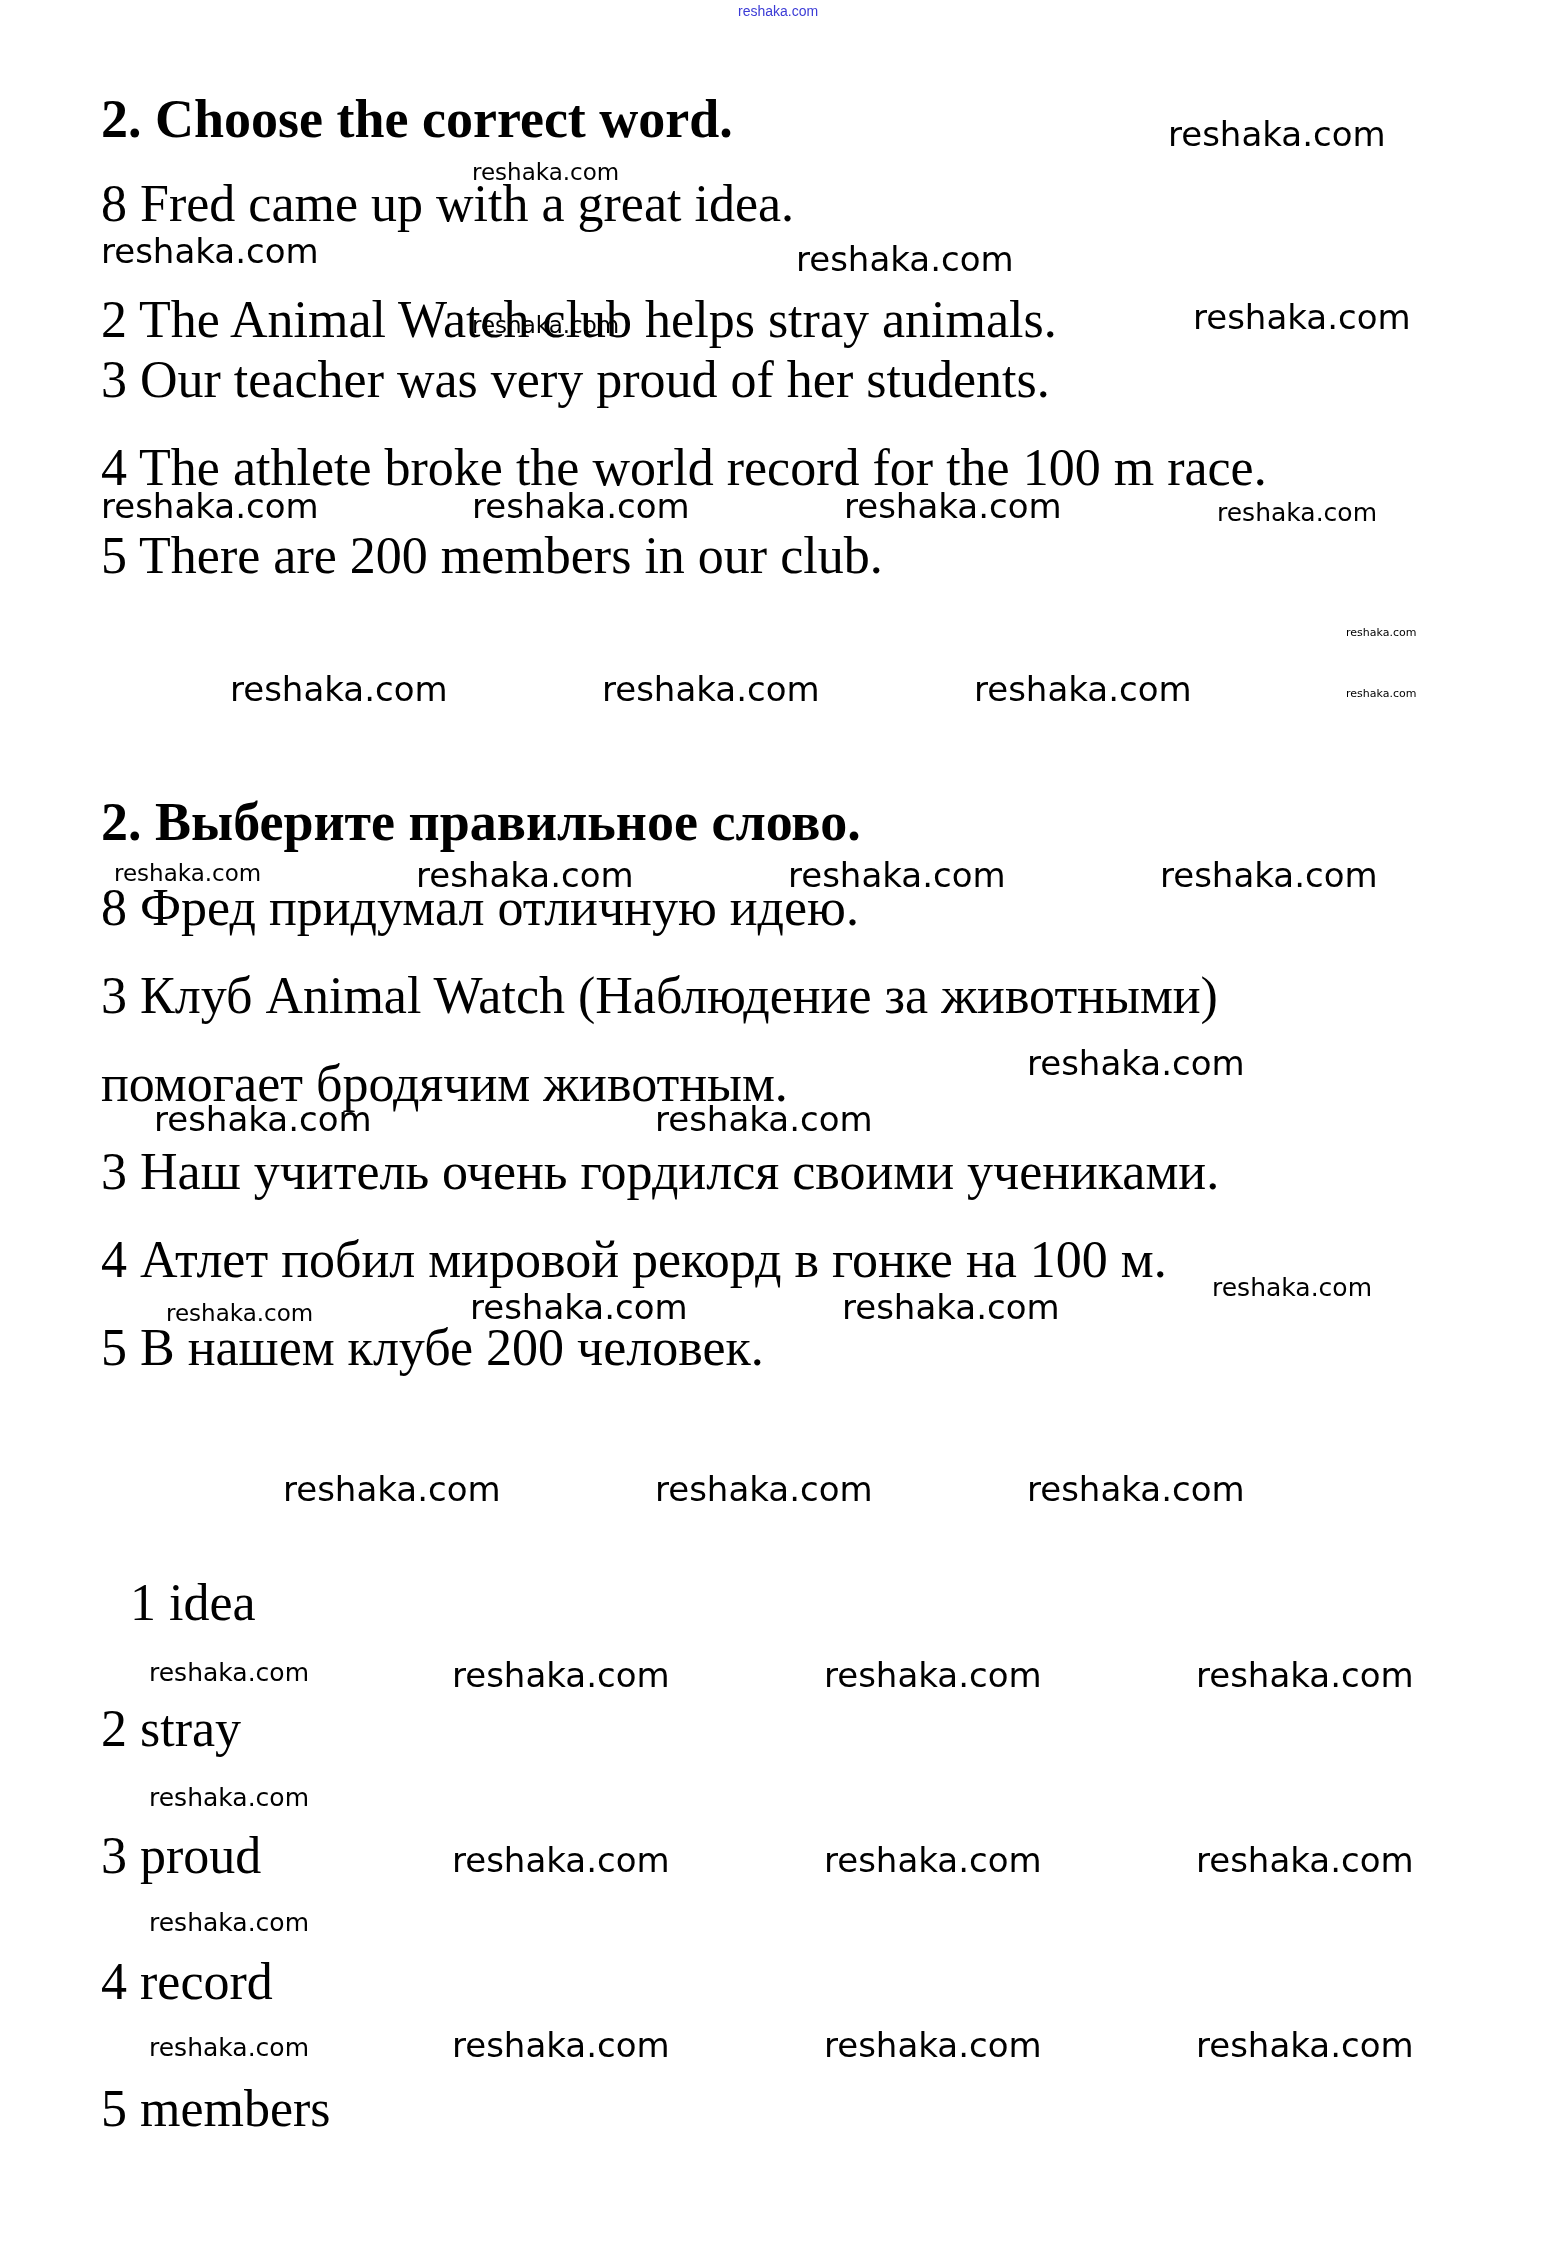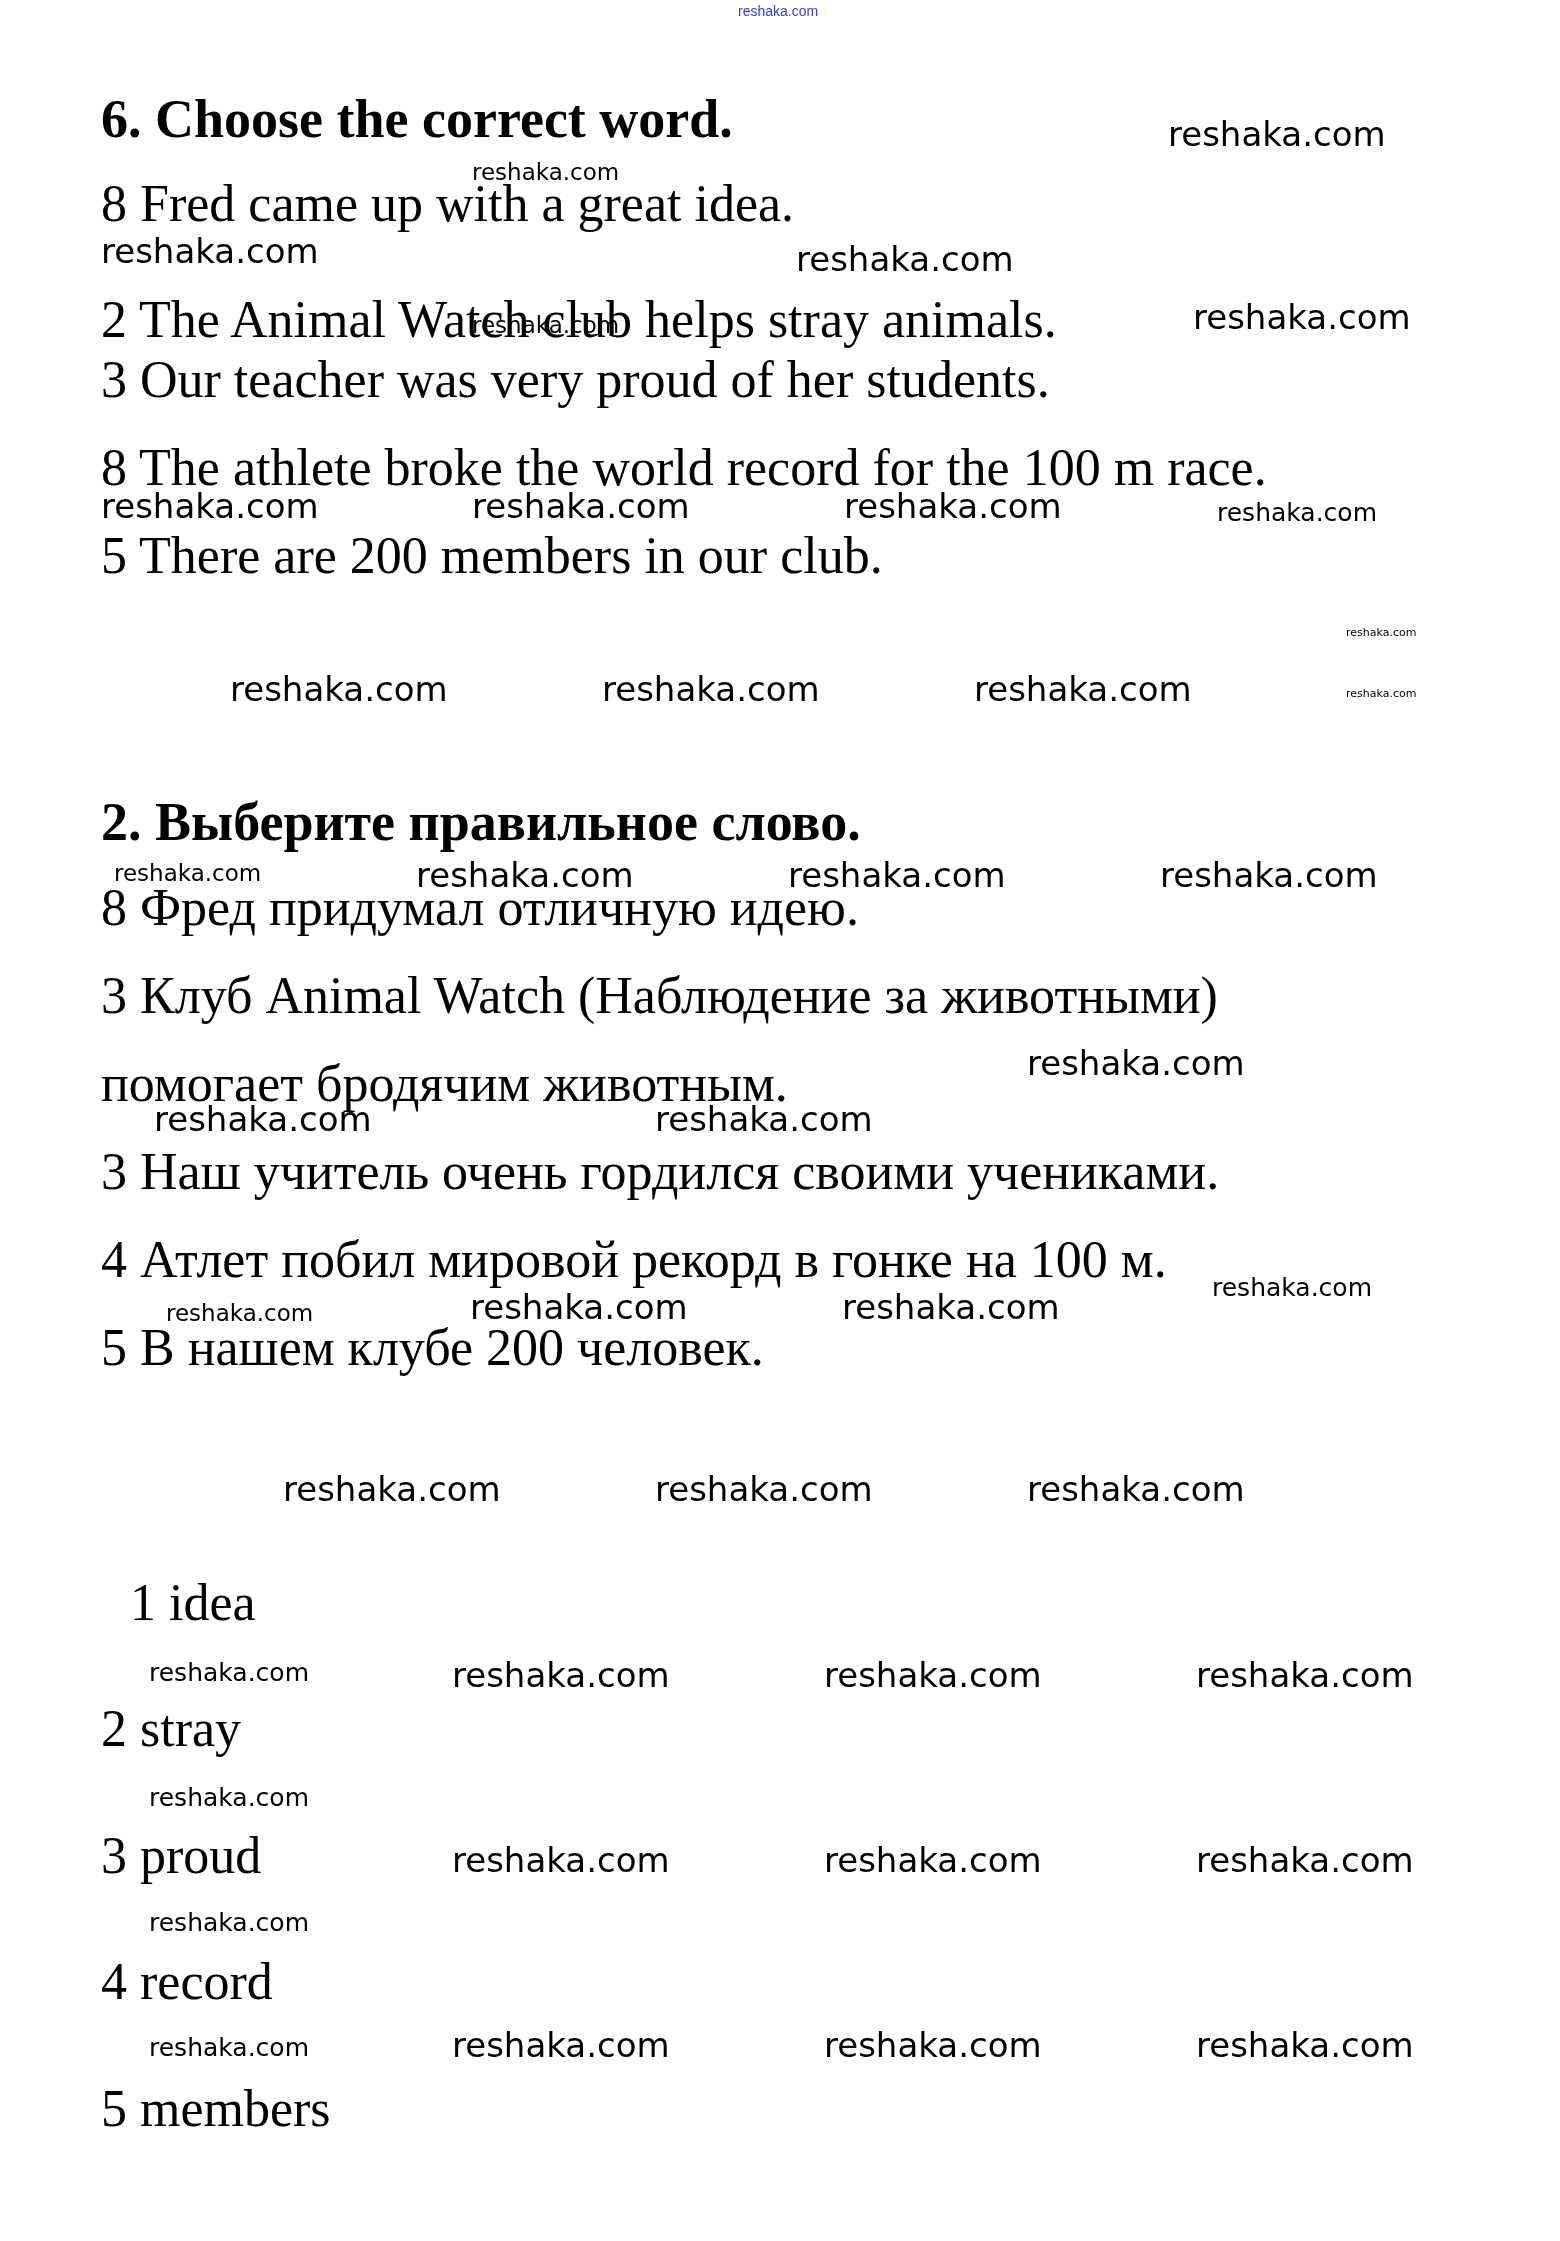--- a/index.html
+++ b/index.html
@@ -14,25 +14,25 @@
   .wm-s{font-size:23px;}
   .wm-xs{font-size:11px;}
   .toplink{font-family:"Liberation Sans",sans-serif;font-size:14px;color:#3b3bd6;}
 </style>
 </head>
 <body>
 
 <a class="abs toplink" style="left:738px;top:4px;">reshaka.com</a>
 
 <div>
-  <div class="abs serif h" style="left:101px;top:92px;">6. Choose the correct word.</div>
+  <div class="abs serif h" style="left:101px;top:92px;">2. Choose the correct word.</div>
   <div class="abs serif t" style="left:101px;top:178px;">8 Fred came up with a great idea.</div>
   <div class="abs serif t" style="left:101px;top:266px;margin-top:28px;">2 The Animal Watch club helps stray animals.</div>
   <div class="abs serif t" style="left:101px;top:354px;">3 Our teacher was very proud of her students.</div>
-  <div class="abs serif t" style="left:101px;top:442px;">8 The athlete broke the world record for the 100 m race.</div>
+  <div class="abs serif t" style="left:101px;top:442px;">4 The athlete broke the world record for the 100 m race.</div>
   <div class="abs serif t" style="left:101px;top:530px;">5 There are 200 members in our club.</div>
 </div>
 
 <div>
   <div class="abs serif h" style="left:101px;top:795px;">2. Выберите правильное слово.</div>
   <div class="abs serif t" style="left:101px;top:882px;">8 Фред придумал отличную идею.</div>
   <div class="abs serif t" style="left:101px;top:970px;">3 Клуб Animal Watch (Наблюдение за животными)</div>
   <div class="abs serif t" style="left:101px;top:1058px;">помогает бродячим животным.</div>
   <div class="abs serif t" style="left:101px;top:1146px;">3 Наш учитель очень гордился своими учениками.</div>
   <div class="abs serif t" style="left:101px;top:1234px;">4 Атлет побил мировой рекорд в гонке на 100 м.</div>

